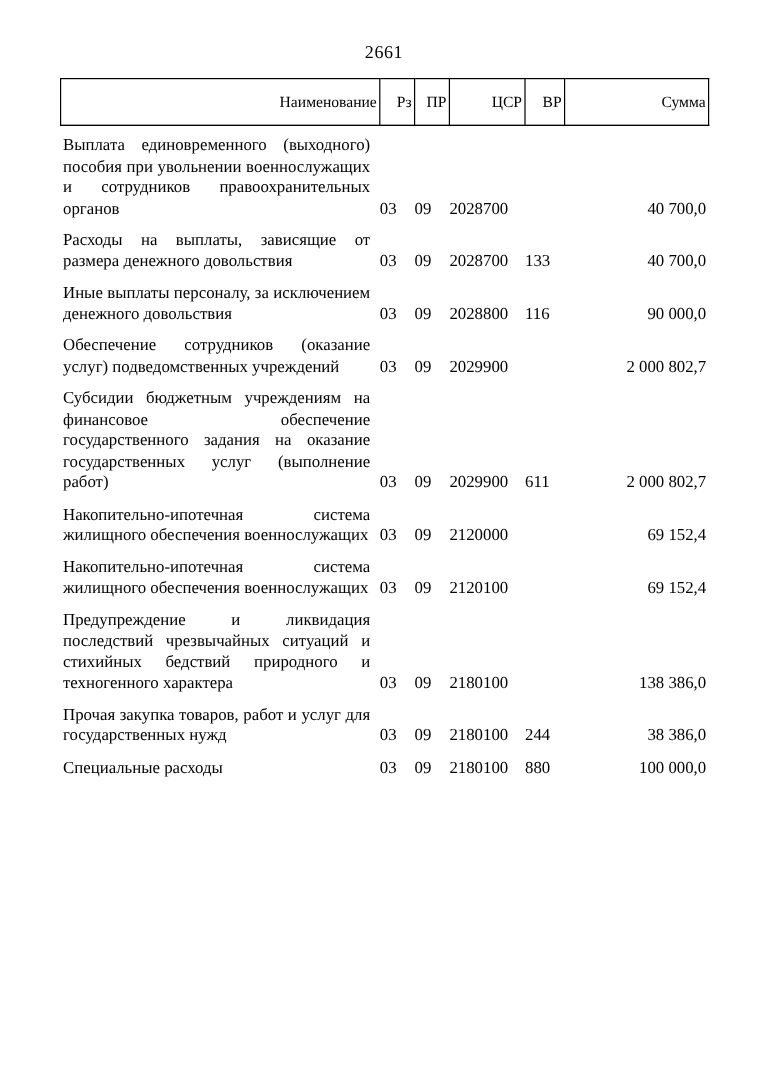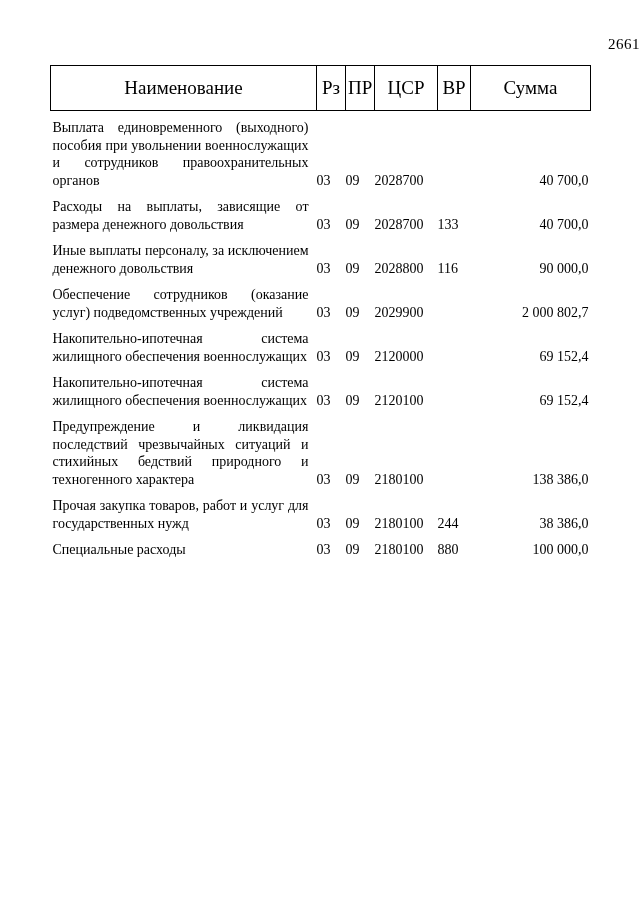--- a/index.html
+++ b/index.html
@@ -10,38 +10,38 @@
     font-family: "Liberation Serif", serif;
   }
   .page {
     position: relative;
     width: 640px;
     height: 905px;
     background: #ffffff;
     overflow: hidden;
   }
   .page-number {
-    text-align: right;
+    text-align: center;
     font-size: 15px;
     padding-top: 36px;
     padding-bottom: 12px;
     letter-spacing: 0.5px;
   }
   table.budget-table {
     border-collapse: collapse;
     table-layout: fixed;
     width: 540px;
     margin-left: 50px;
     font-size: 14px;
   }
   table.budget-table thead th {
     border: 1px solid #000000;
     font-weight: normal;
-    font-size: 19px;
-    text-align: center;
+    font-size: 13px;
+    text-align: right;
     vertical-align: middle;
     padding: 11px 2px;
     background: #ffffff;
   }
   table.budget-table tbody td {
     vertical-align: bottom;
     padding: 4px 0 5px 0;
     line-height: 17.5px;
   }
   table.budget-table tbody tr:first-child td {
@@ -114,20 +114,28 @@
         </tr>
         <tr>
           <td class="col-name">Обеспечение сотрудников (оказание услуг) подведомственных учреждений</td>
           <td class="col-rz">03</td>
           <td class="col-pr">09</td>
           <td class="col-csr">2029900</td>
           <td class="col-vr"></td>
           <td class="col-sum">2 000 802,7</td>
         </tr>
         <tr>
+          <td class="col-name">Субсидии бюджетным учреждениям на финансовое обеспечение государственного задания на оказание государственных услуг (выполнение работ)</td>
+          <td class="col-rz">03</td>
+          <td class="col-pr">09</td>
+          <td class="col-csr">2029900</td>
+          <td class="col-vr">611</td>
+          <td class="col-sum">2 000 802,7</td>
+        </tr>
+        <tr>
           <td class="col-name">Накопительно-ипотечная система жилищного обеспечения военнослужащих</td>
           <td class="col-rz">03</td>
           <td class="col-pr">09</td>
           <td class="col-csr">2120000</td>
           <td class="col-vr"></td>
           <td class="col-sum">69 152,4</td>
         </tr>
         <tr>
           <td class="col-name">Накопительно-ипотечная система жилищного обеспечения военнослужащих</td>
           <td class="col-rz">03</td>

